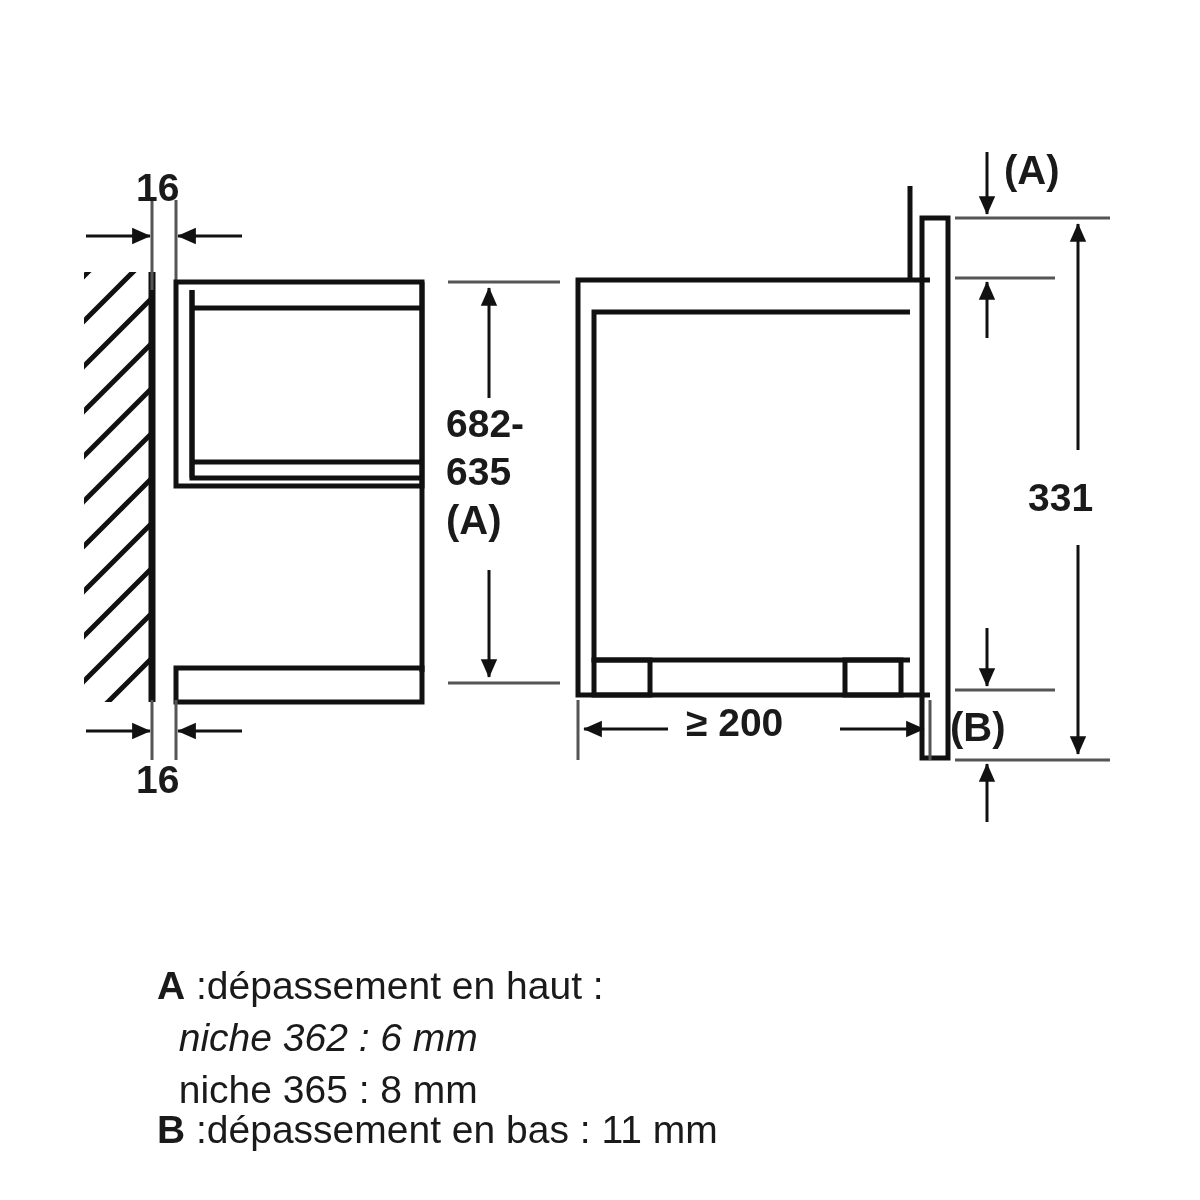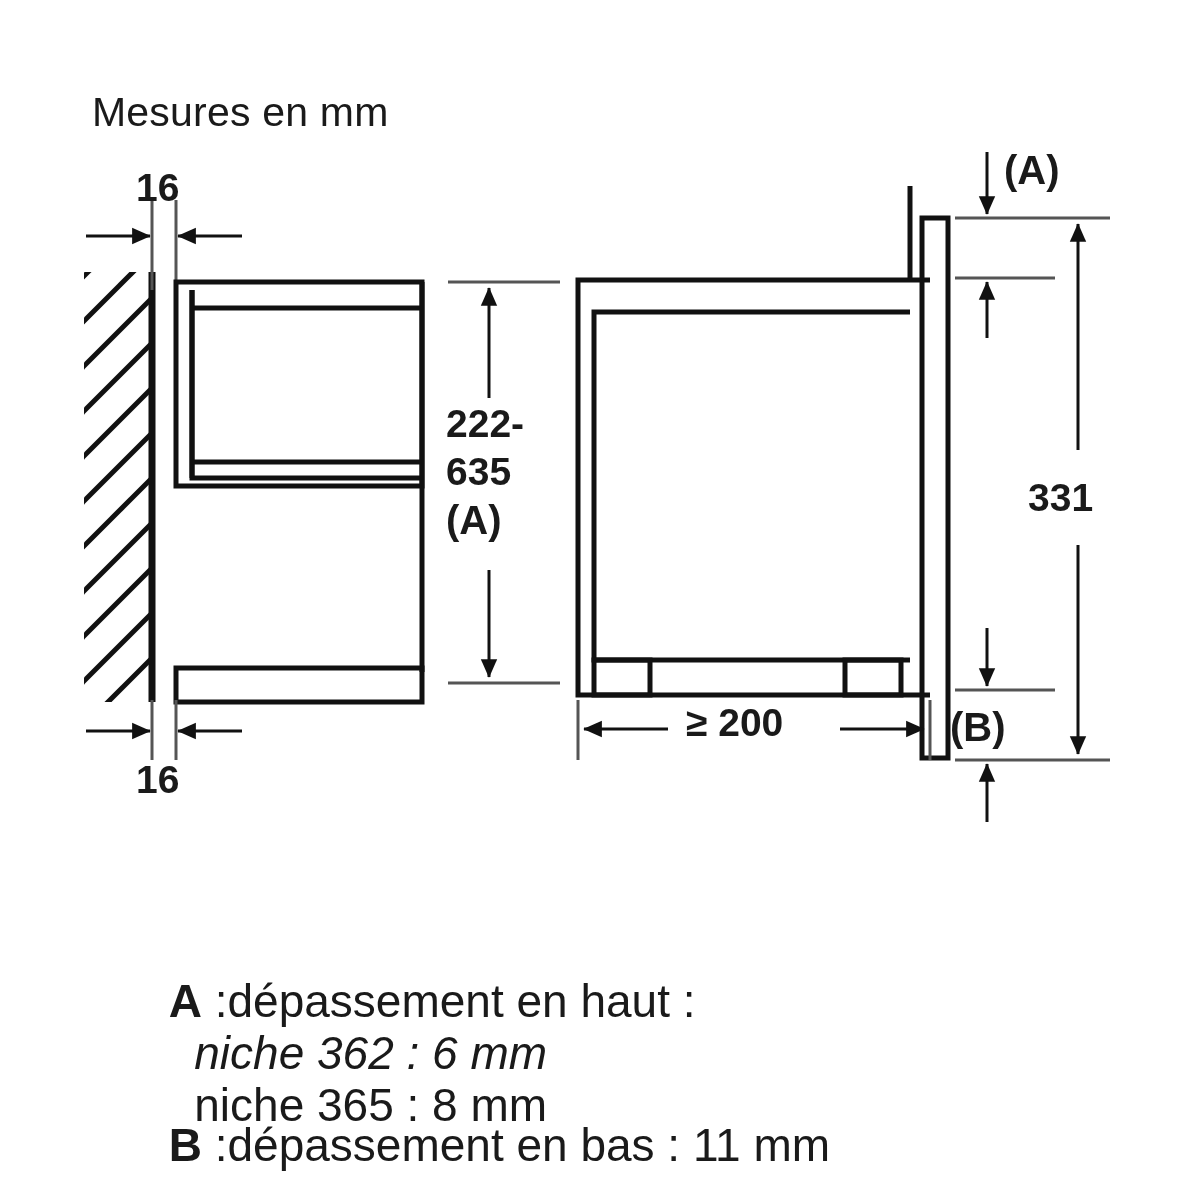--- a/index.html
+++ b/index.html
@@ -42,21 +42,21 @@
   .dim {
     font-size: 39px;
     font-weight: 700;
   }
   .dim-bold {
     font-size: 40px;
     font-weight: 700;
   }
   .legend-row {
     position: absolute;
-    font-size: 46px;
+    font-size: 39px;
     font-weight: 400;
     white-space: pre;
   }
   .legend-key {
     font-weight: 700;
   }
   .legend-indent {
     font-weight: 400;
   }
   svg { display: block; }
@@ -161,27 +161,26 @@
       <line x1="1078" y1="450" x2="1078" y2="224" stroke="#111111" stroke-width="3" marker-end="url(#arrF)"></line>
       <line x1="1078" y1="545" x2="1078" y2="754" stroke="#111111" stroke-width="3" marker-end="url(#arrF)"></line>
 
       <line x1="578" y1="700" x2="578" y2="760" stroke="#555555" stroke-width="3"></line>
       <path d="M 930 700 L 930 760" fill="none" stroke="#555555" stroke-width="3"></path>
       <line x1="668" y1="729" x2="584" y2="729" stroke="#111111" stroke-width="3" marker-end="url(#arrF)"></line>
       <line x1="840" y1="729" x2="924" y2="729" stroke="#111111" stroke-width="3" marker-end="url(#arrF)"></line>
     </g>
   </svg>
 
-  <div class="txt title" style="left:92px; top:92px;">Mesures en mm</div>
 
   <div class="txt dim" style="left:136px; top:168px;">16</div>
 
   <div class="txt dim" style="left:136px; top:760px;">16</div>
 
-  <div class="txt dim" style="left:446px; top:404px;">222-</div>
+  <div class="txt dim" style="left:446px; top:404px;">682-</div>
   <div class="txt dim" style="left:446px; top:452px;">635</div>
   <div class="txt dim-bold" style="left:446px; top:500px;">(A)</div>
 
   <div class="txt dim" style="left:686px; top:703px;">≥ 200</div>
 
   <div class="txt dim" style="left:1028px; top:478px;">331</div>
 
   <div class="txt dim-bold" style="left:1004px; top:150px;">(A)</div>
 
   <div class="txt dim-bold" style="left:950px; top:707px;">(B)</div>

